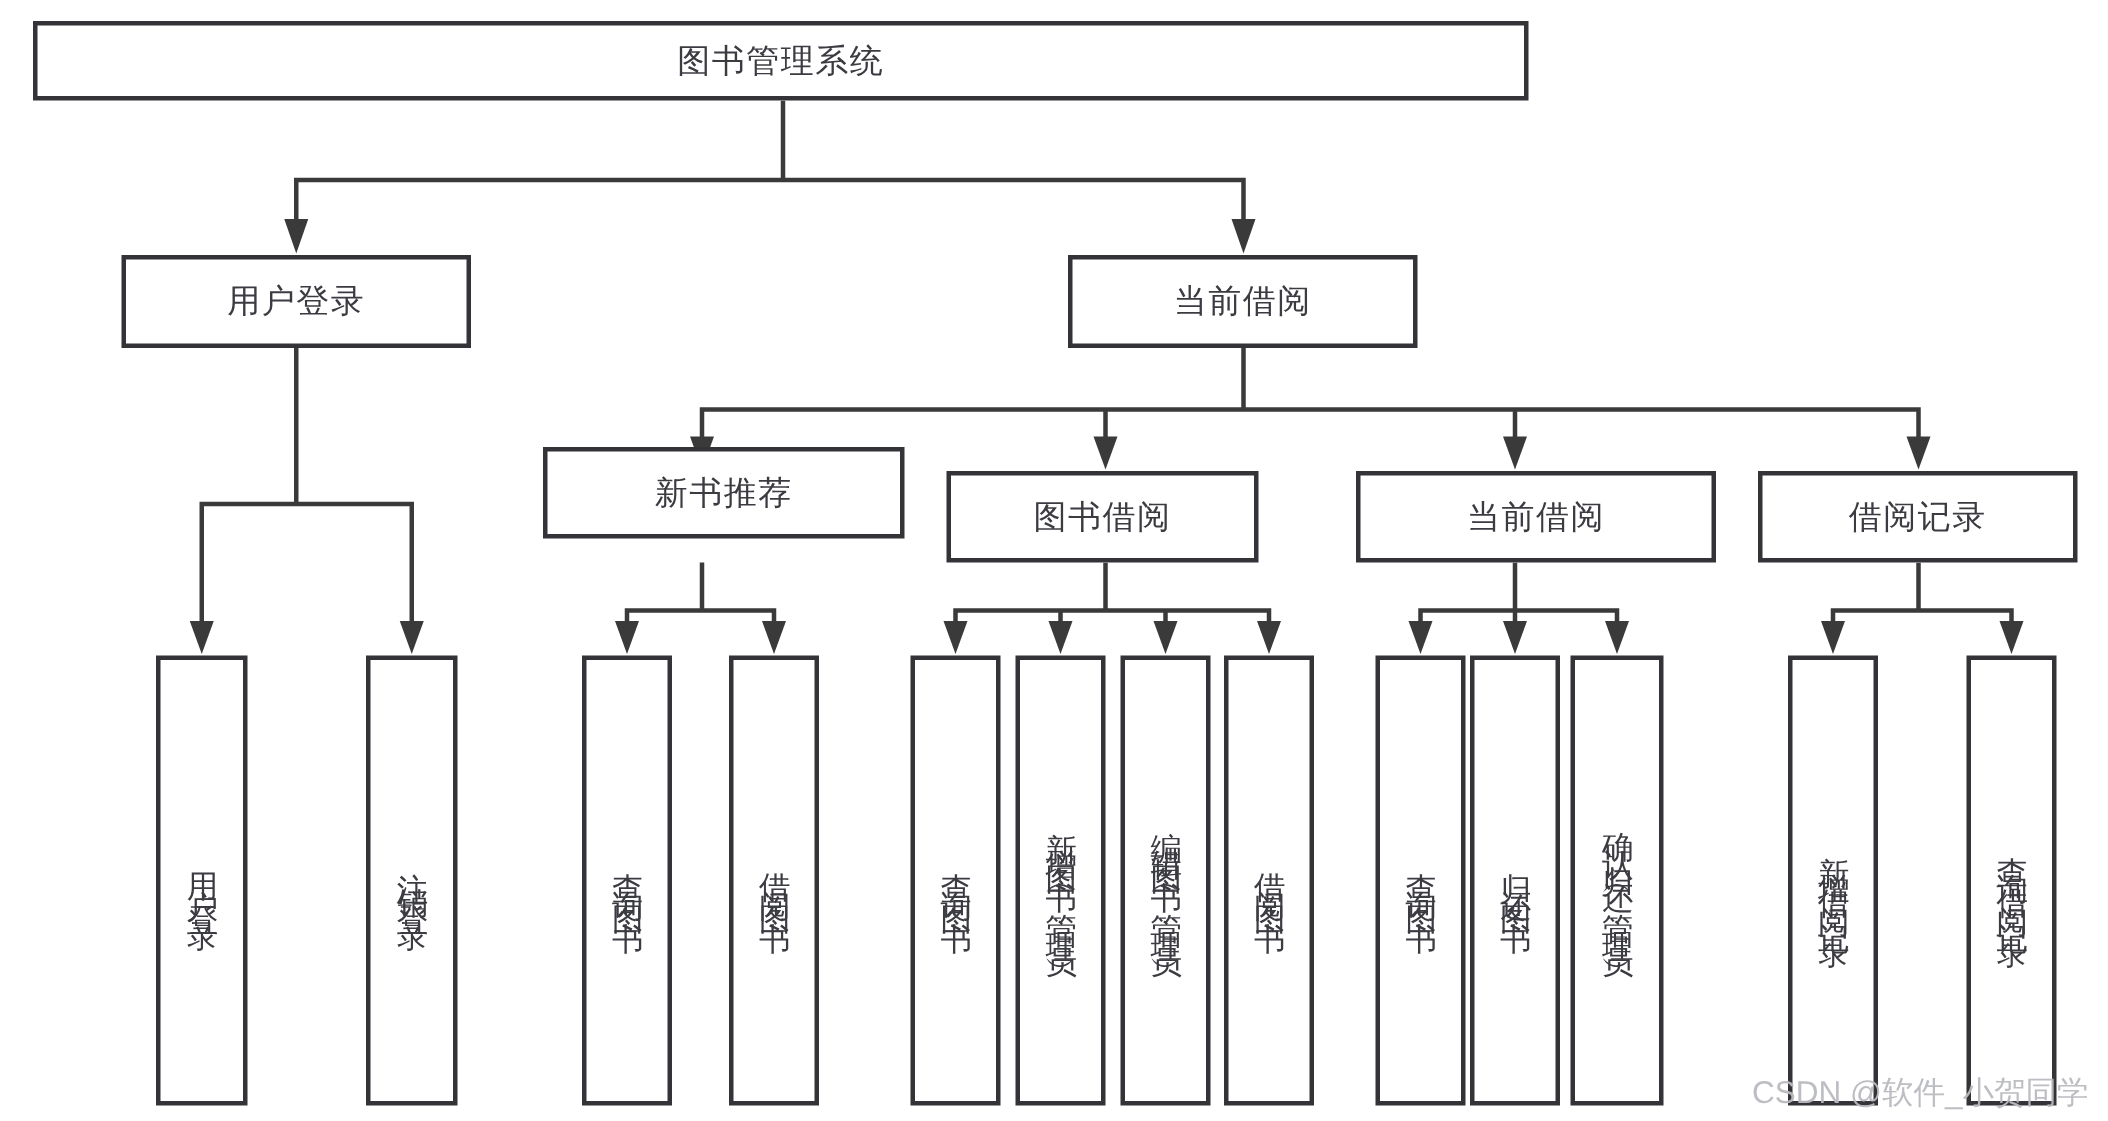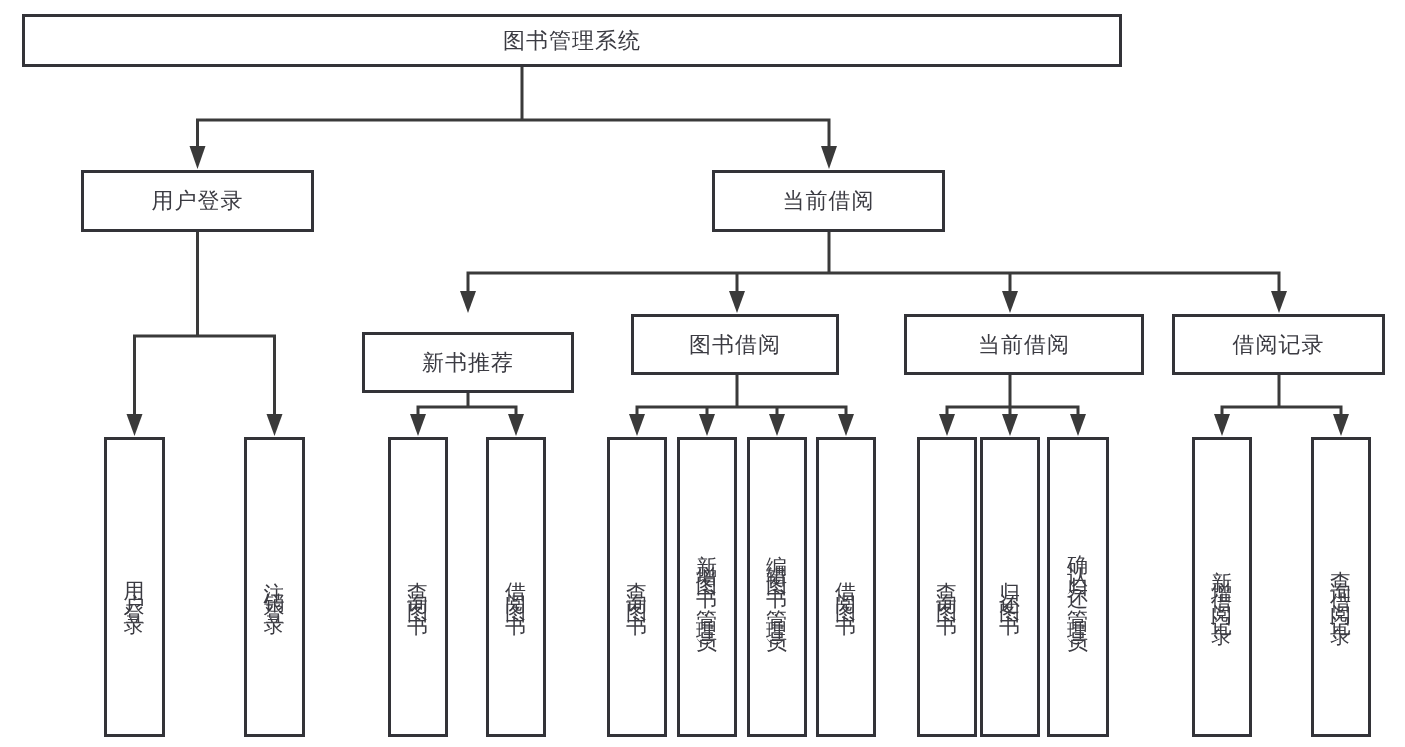--- a/index.html
+++ b/index.html
@@ -73,32 +73,32 @@
       <polygon points="1070,414 1086,414 1078,436" stroke="none"></polygon>
     </g>
 
     <g stroke="#3a3a3a" stroke-width="3" fill="#3a3a3a">
       <path fill="none" d="M1279,375 V407 M1222,407 H1341 M1222,405.5 V415 M1341,405.5 V415"></path>
       <polygon points="1214,414 1230,414 1222,436" stroke="none"></polygon>
       <polygon points="1333,414 1349,414 1341,436" stroke="none"></polygon>
     </g>
   </svg>
 
-  <div class="node" style="left:22px; top:14px; width:1100px; height:53px">
+  <div class="node" style="left:22px; top:14px; width:997px; height:53px">
     <span class="label">图书管理系统</span>
   </div>
 
   <div class="node" style="left:81px; top:170px; width:233px; height:62px">
     <span class="label">用户登录</span>
   </div>
   <div class="node" style="left:712px; top:170px; width:233px; height:62px">
     <span class="label">当前借阅</span>
   </div>
 
-  <div class="node" style="left:362px; top:332px; width:212px; height:61px">
+  <div class="node" style="left:362px; top:298px; width:241px; height:61px">
     <span class="label">新书推荐</span>
   </div>
   <div class="node" style="left:631px; top:314px; width:208px; height:61px">
     <span class="label">图书借阅</span>
   </div>
   <div class="node" style="left:904px; top:314px; width:240px; height:61px">
     <span class="label">当前借阅</span>
   </div>
   <div class="node" style="left:1172px; top:314px; width:213px; height:61px">
     <span class="label">借阅记录</span>
@@ -141,14 +141,15 @@
     <span class="label">确认归还（管理员）</span>
   </div>
 
   <div class="node leaf" style="left:1192px; top:437px; width:60px; height:300px">
     <span class="label">新增借阅记录</span>
   </div>
   <div class="node leaf" style="left:1311px; top:437px; width:60px; height:300px">
     <span class="label">查询借阅记录</span>
   </div>
 
+  <div class="watermark">CSDN @软件_小贺同学</div>
 
 </div>
 
 </body></html>

